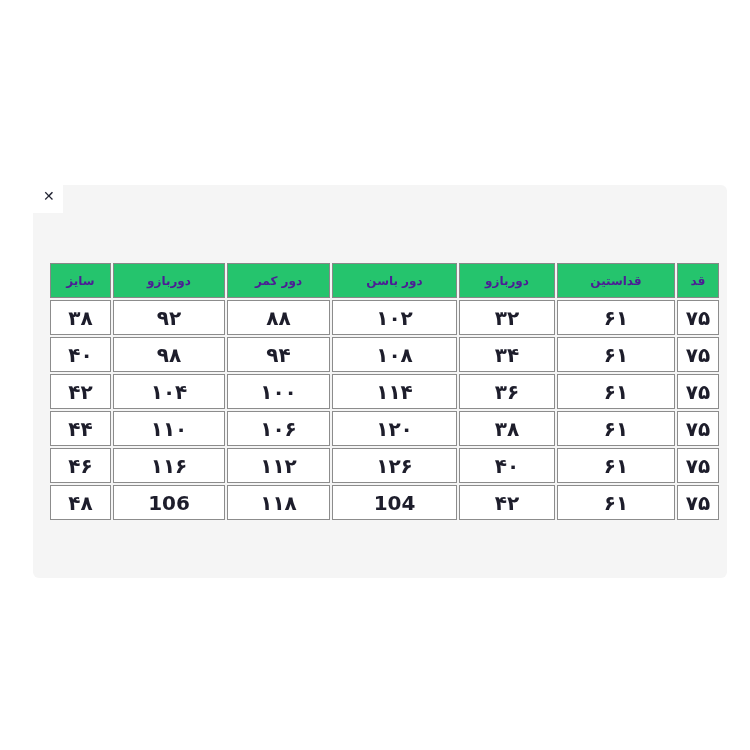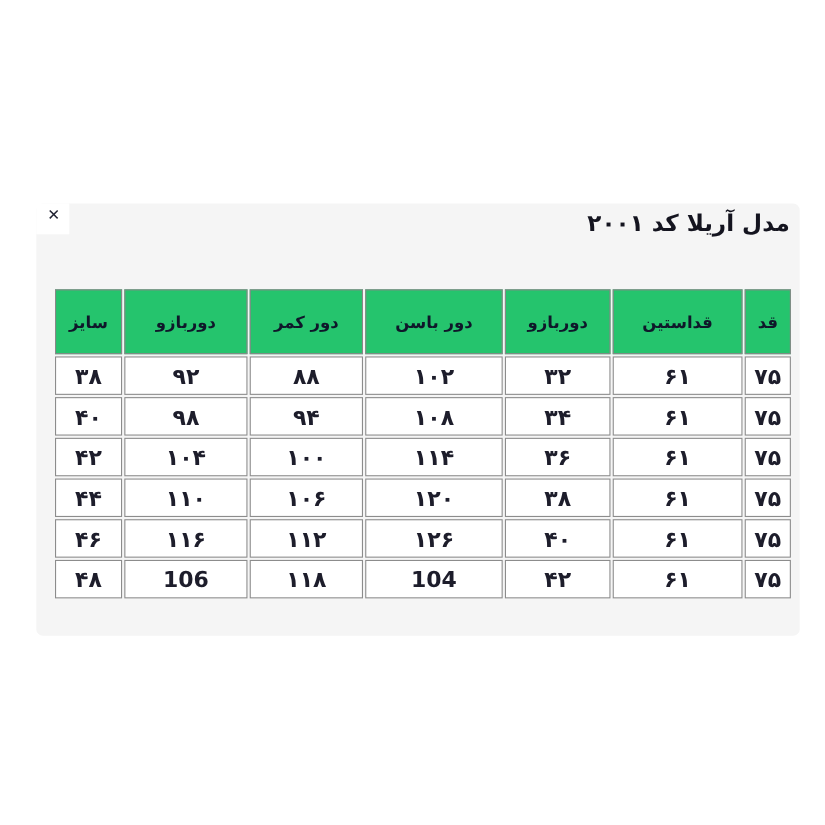--- a/index.html
+++ b/index.html
@@ -54,27 +54,27 @@
     position:absolute;
     top:76px;right:6px;
     width:673px;
     table-layout:fixed;
     direction:rtl;
     border-collapse:separate;
     border-spacing:2px;
   }
   .size-table th{
     background:var(--green);
-    color:#0f172a;
-    font-size:15px;
+    color:#4c1d95;
+    font-size:12px;
     font-weight:700;
     height:33px;
     border:1px solid #888888;
     text-align:center;
-    padding:12px 6px;
+    padding:0 6px;
   }
   .size-table td{
     background:#ffffff;
     color:var(--text);
     font-size:20px;
     font-weight:700;
     height:33px;
     border:1px solid var(--border);
     text-align:center;
     padding:0 4px;
@@ -82,21 +82,20 @@
 </style>
 </head>
 <body>
 
 <div class="modal">
 
   <button class="close-btn">
     <span class="x">✕</span>
   </button>
 
-  <h1 class="modal-title" dir="rtl">مدل آریلا کد ۲۰۰۱</h1>
 
   <table class="size-table" dir="rtl">
     <colgroup>
       <col style="width:42px">
       <col style="width:118px">
       <col style="width:96px">
       <col style="width:125px">
       <col style="width:103px">
       <col style="width:112px">
       <col style="width:61px">

